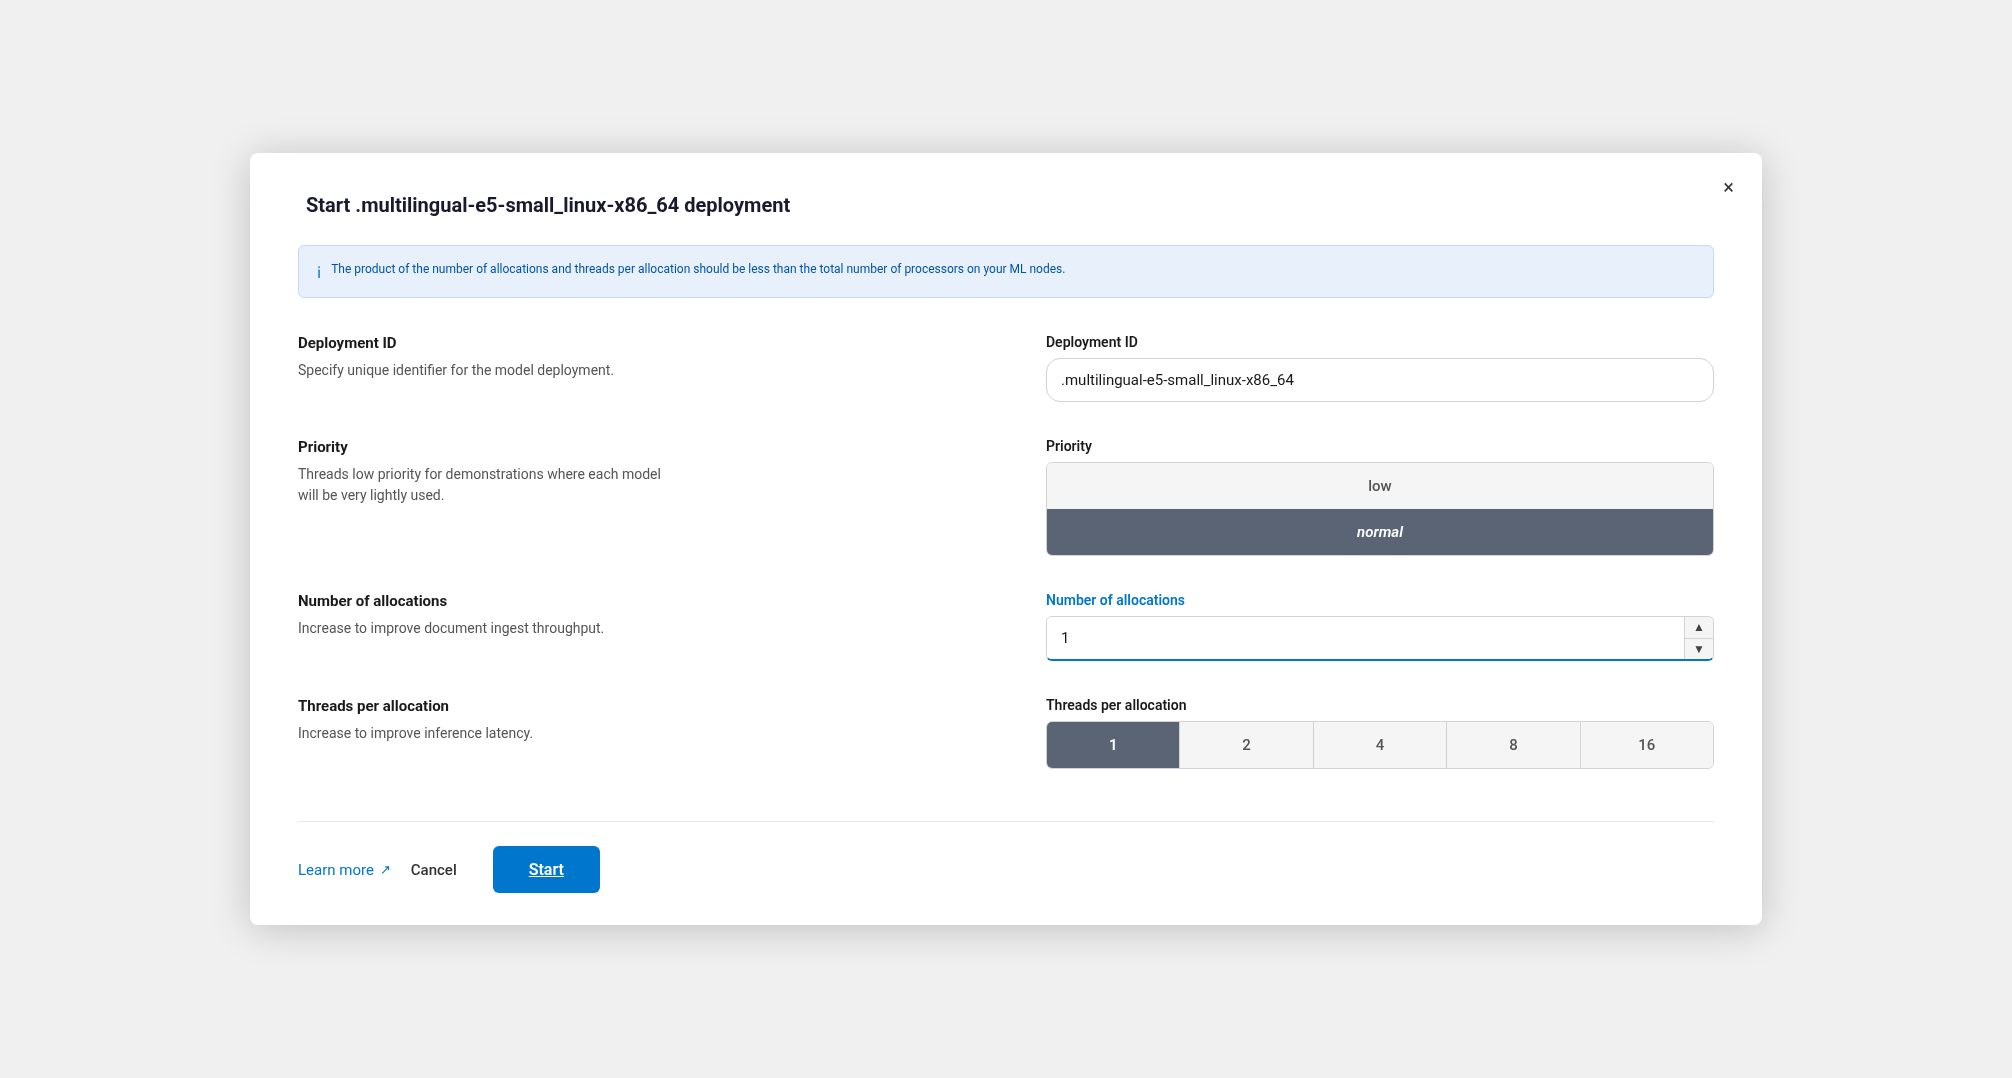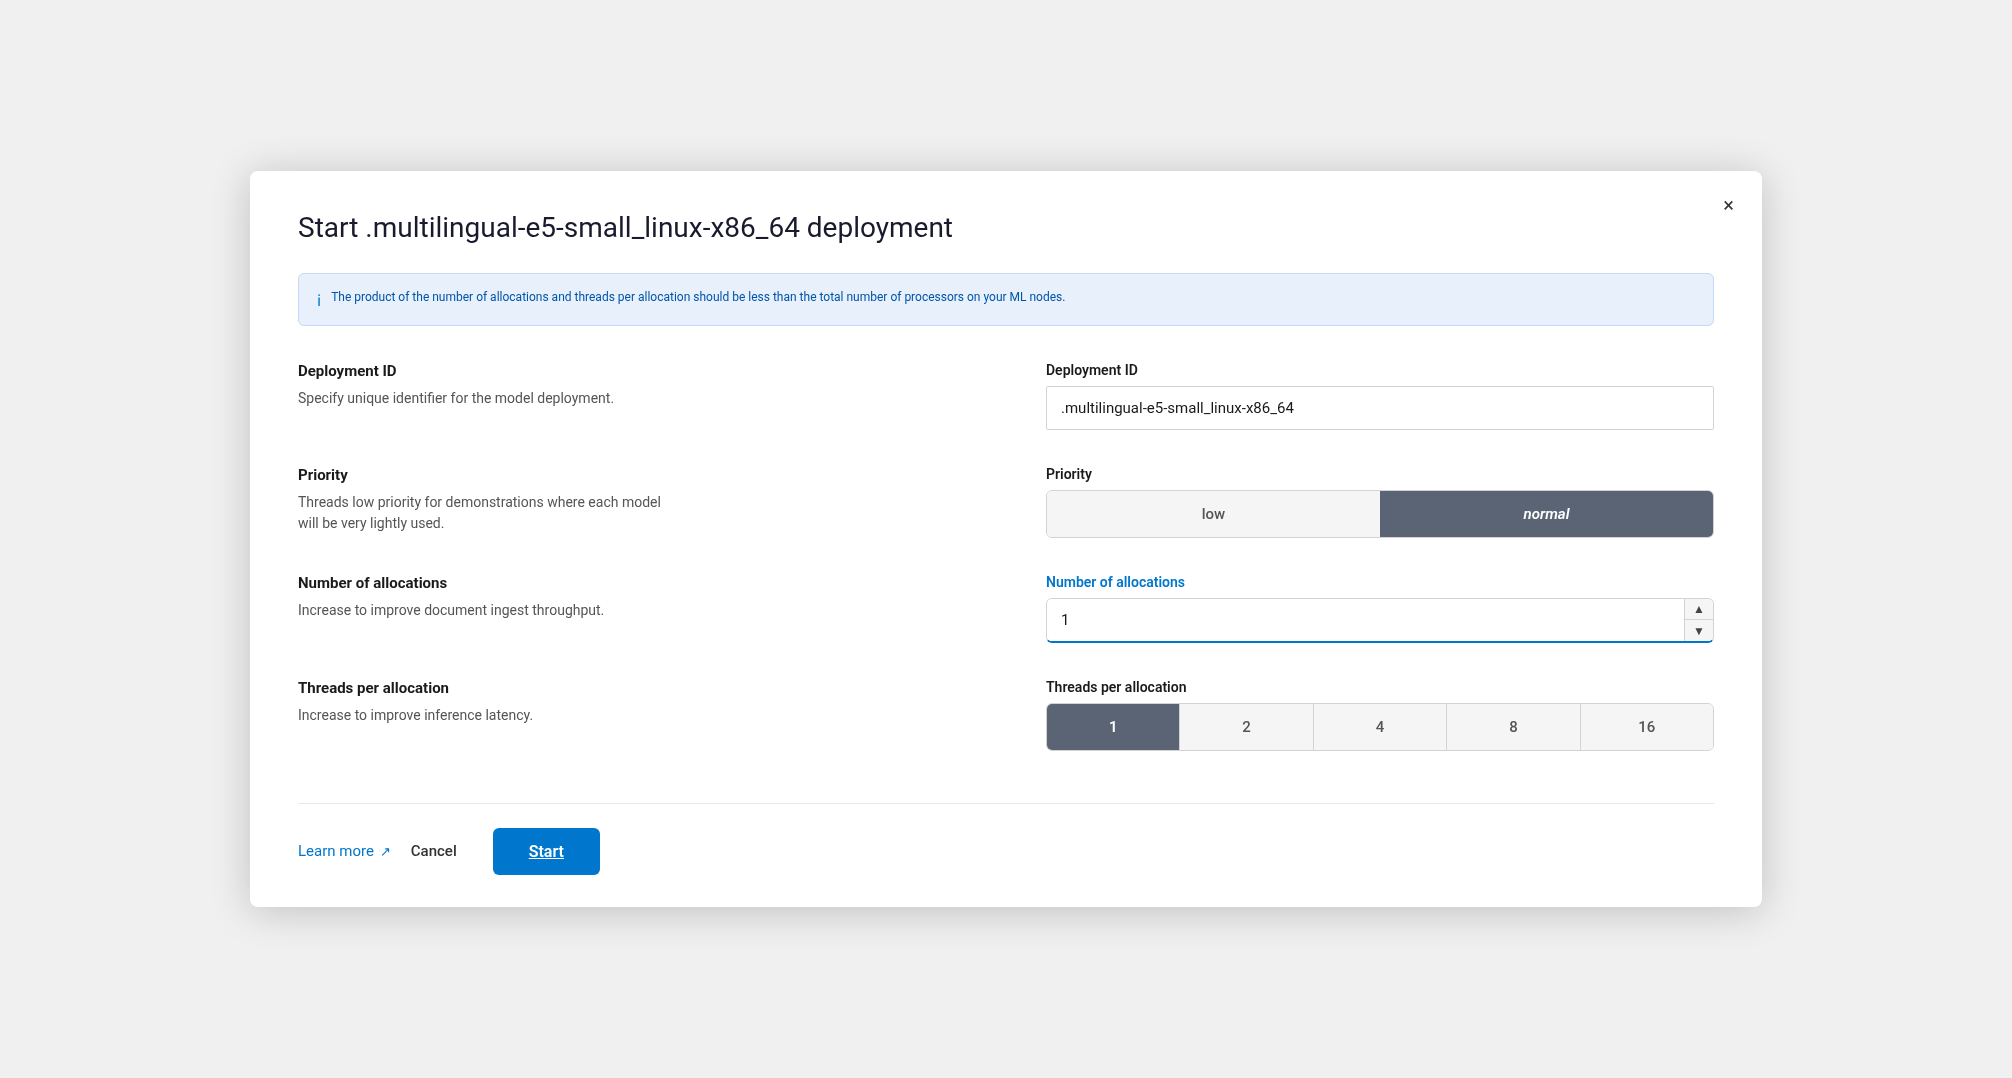--- a/index.html
+++ b/index.html
@@ -35,25 +35,26 @@
       background: none;
       border: none;
       cursor: pointer;
       font-size: 20px;
       color: #333;
       line-height: 1;
       padding: 4px;
     }
 
     .modal-title {
-      font-size: 28px;
-      font-weight: 400;
+      font-size: 20px;
+      font-weight: 700;
       color: #1a1a2e;
       margin-bottom: 28px;
       line-height: 1.2;
+      margin-left: 8px;
     }
 
     .info-banner {
       background: #e8f0fb;
       border: 1px solid #c5d8f7;
       border-radius: 6px;
       padding: 14px 18px;
       display: flex;
       align-items: flex-start;
       gap: 10px;
@@ -109,34 +110,35 @@
       display: block;
     }
 
     .field-label-right.blue {
       color: #0077cc;
     }
 
     .text-input {
       width: 100%;
       border: 1px solid #d3d3d3;
-      border-radius: 2px;
+      border-radius: 14px;
       padding: 12px 14px;
       font-size: 15px;
       color: #1a1a1a;
       outline: none;
       background: white;
     }
 
     .priority-toggle {
       display: flex;
       border: 1px solid #d3d3d3;
       border-radius: 6px;
       overflow: hidden;
       width: 100%;
+      flex-direction: column;
     }
 
     .priority-btn {
       flex: 1;
       padding: 14px 20px;
       border: none;
       cursor: pointer;
       font-size: 15px;
       font-weight: 500;
       transition: background 0.15s;

